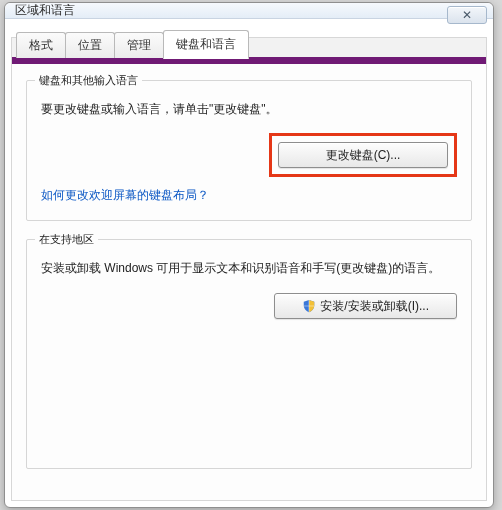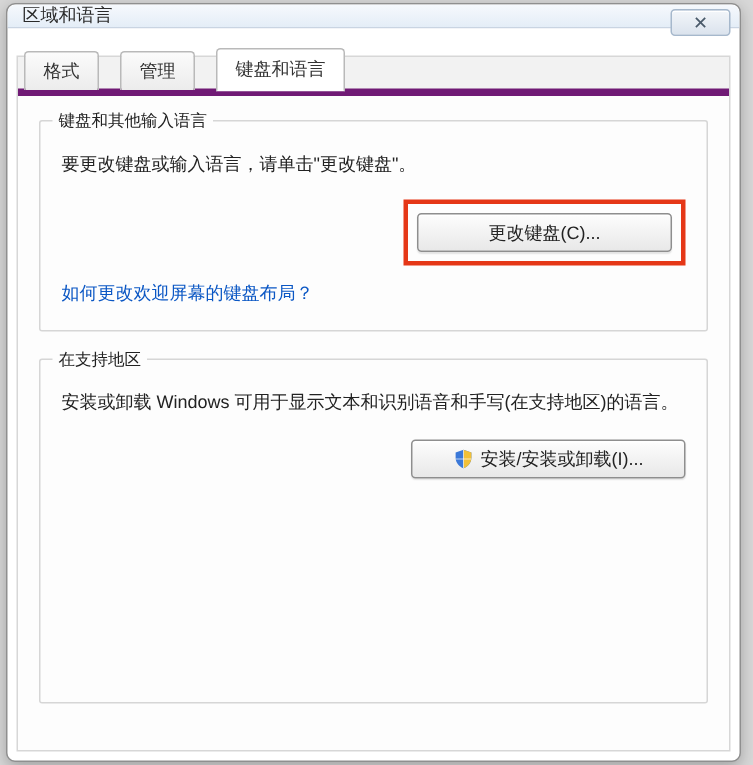--- a/index.html
+++ b/index.html
@@ -59,23 +59,22 @@
     top: 34px;
     bottom: 6px;
     background: #fdfdfd;
     border: 1px solid #d7d7d7;
   }
   .tabs {
     display: flex;
     align-items: flex-end;
     height: 26px;
     padding-left: 4px;
-    border-bottom: 5px solid #701a75;
+    border-bottom: 7px solid #701a75;
     background: #f2f2f2;
-    gap: 15px;
   }
   .tab {
     padding: 4px 12px;
     font-size: 12px;
     background: linear-gradient(#fbfbfb, #ececec);
     border: 1px solid #b9b9b9;
     border-bottom: none;
     border-radius: 3px 3px 0 0;
     margin-right: -1px;
     position: relative;
@@ -170,20 +169,23 @@
     </div>
   </div>
 
   <div class="client">
 
     <div class="tabs">
       <div class="tab">
         <span>格式</span>
       </div>
       <div class="tab">
+        <span>位置</span>
+      </div>
+      <div class="tab">
         <span>管理</span>
       </div>
       <div class="tab active">
         <span>键盘和语言</span>
       </div>
     </div>
 
     <div class="body">
 
       <div class="group">
@@ -192,21 +194,21 @@
         <div class="btn-row-right">
           <span class="highlight-frame">
             <span class="btn">更改键盘(C)...</span>
           </span>
         </div>
         <span class="link">如何更改欢迎屏幕的键盘布局？</span>
       </div>
 
       <div class="group group2">
         <span class="group-title">在支持地区</span>
-        <p>安装或卸载 Windows 可用于显示文本和识别语音和手写(在支持地区)的语言。</p>
+        <p>安装或卸载 Windows 可用于显示文本和识别语音和手写(更改键盘)的语言。</p>
         <div class="btn-row-right">
           <span class="btn">
             <span class="shield-icon">
               <svg viewBox="0 0 16 16" width="14" height="14">
                 <path d="M8 1 L14 3 V7 C14 11 11 14 8 15 C5 14 2 11 2 7 V3 Z" fill="#3b78d8"></path>
                 <path d="M8 1 L14 3 V7 C14 11 11 14 8 15 V1 Z" fill="#f2c037"></path>
                 <path d="M8 1 L2 3 V7 C2 9 3 11 5 13 L8 8 L11 13 C13 11 14 9 14 7 V3 Z" fill="none"></path>
                 <path d="M8 1 L8 15" stroke="#fff" stroke-width="0.5"></path>
                 <path d="M2 8 L14 8" stroke="#fff" stroke-width="0.5"></path>
               </svg>

